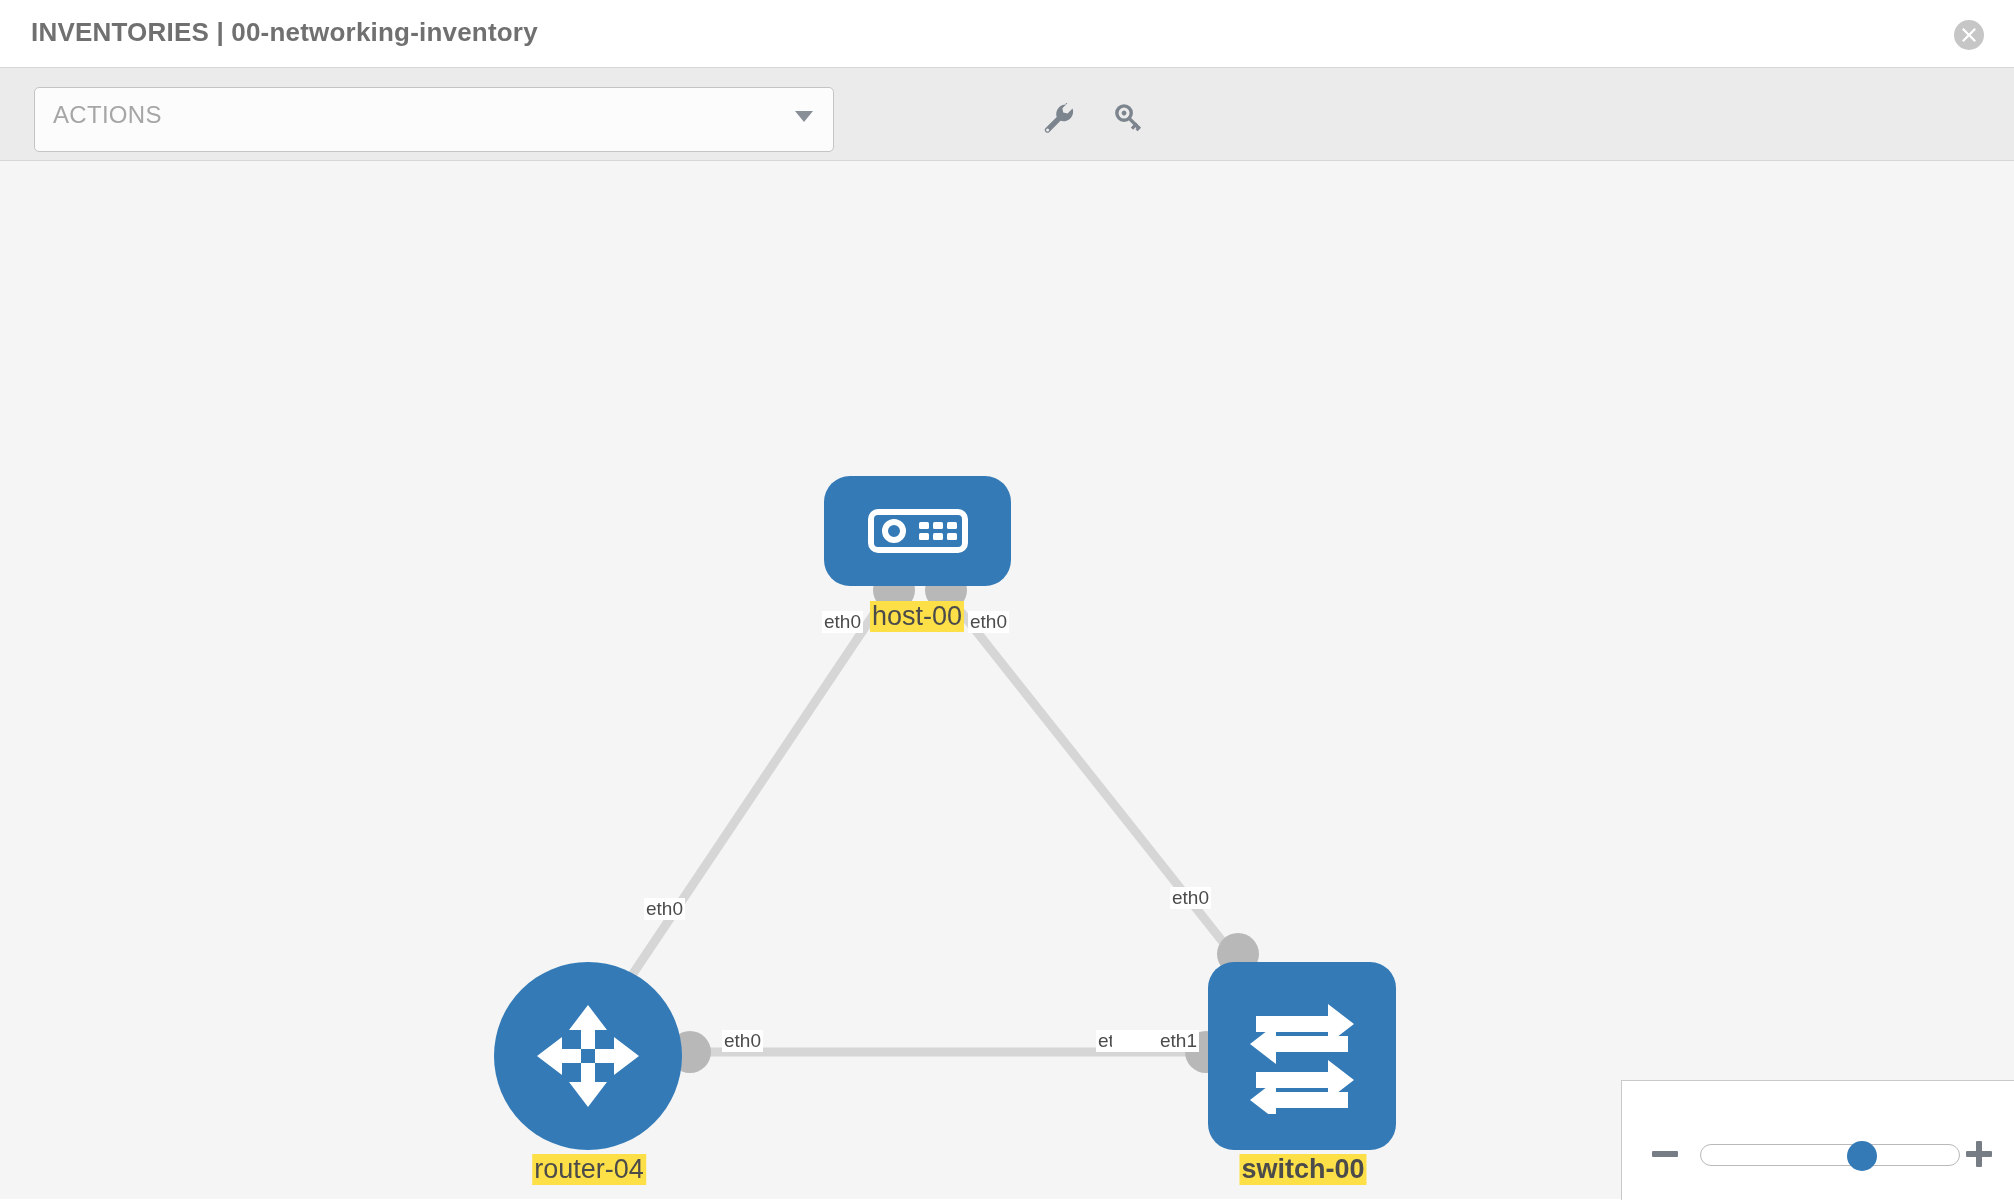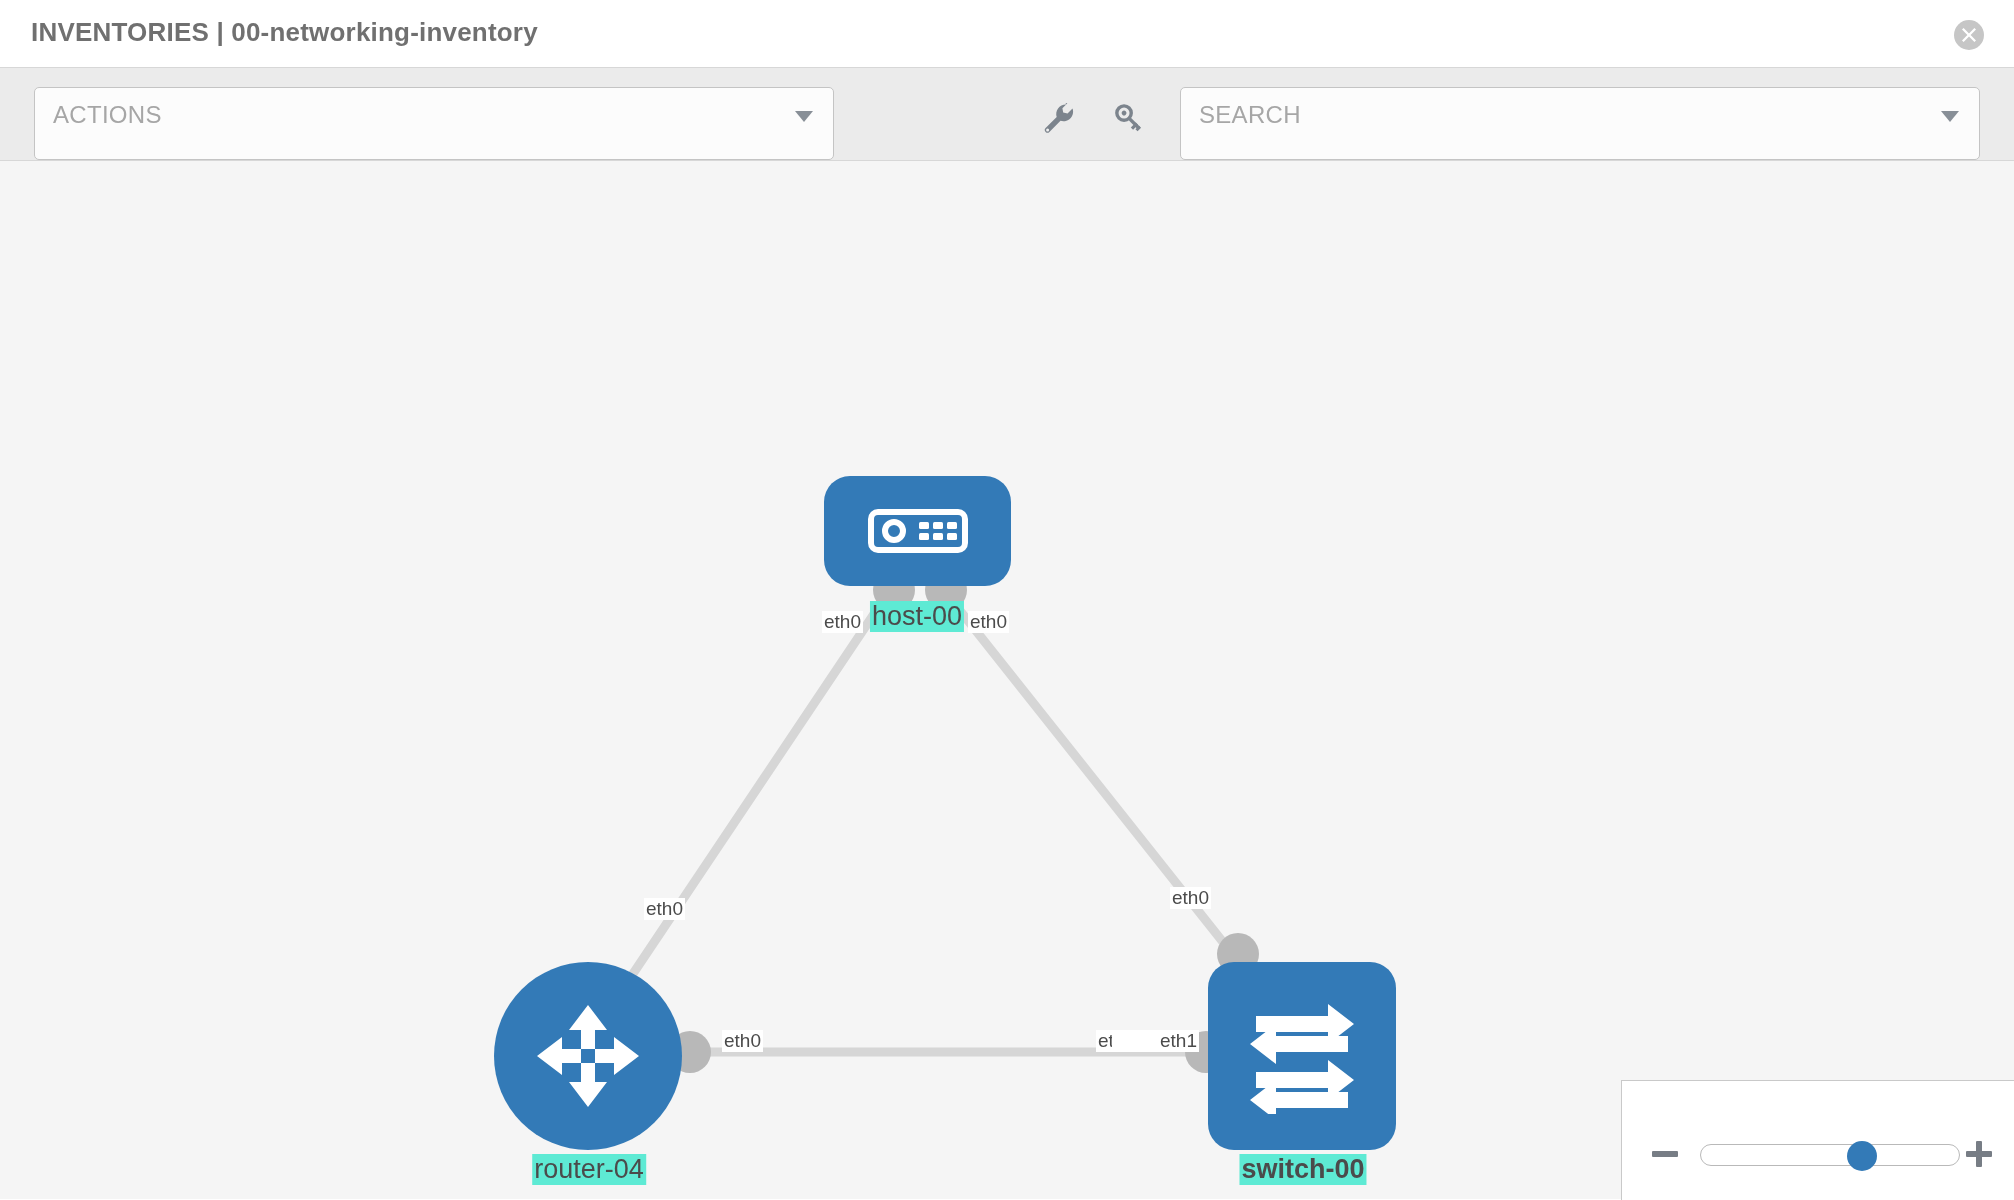--- a/index.html
+++ b/index.html
@@ -53,21 +53,21 @@
     background: #ebebeb;
     border-bottom: 1px solid #d7d7d7;
     box-sizing: border-box;
   }
   .select-box {
     position: absolute;
     box-sizing: border-box;
     background: #fcfcfc;
     border: 1px solid #c4c4c4;
     border-radius: 5px;
-    height: 73px;
+    height: 65px;
     cursor: pointer;
   }
   .select-box .sel-label {
     position: absolute;
     left: 18px;
     top: 13px;
     font-size: 24px;
     color: #a6a6a6;
     letter-spacing: 0.3px;
     white-space: nowrap;
@@ -113,21 +113,21 @@
     justify-content: center;
     cursor: pointer;
   }
   .shape-rounded { border-radius: 26px; }
   .shape-circle  { border-radius: 50%; }
 
   .node-label {
     position: absolute;
     font-size: 27px;
     color: #4b4b4b;
-    background: #5eead4;
+    background: #fde047;
     white-space: nowrap;
     padding: 0 2px;
     transform: translateX(-50%);
   }
 
   .edge-label {
     position: absolute;
     font-size: 19px;
     color: #4b4b4b;
     background: #ffffff;
@@ -253,24 +253,20 @@
       <g transform="rotate(45 17 17)">
         <circle cx="10" cy="17" r="7.2" fill="none" stroke="#7c848d" stroke-width="3.4"></circle>
         <circle cx="10" cy="17" r="2.4" fill="#7c848d"></circle>
         <rect x="16" y="15.4" width="15" height="3.4" fill="#7c848d"></rect>
         <rect x="25" y="15.4" width="3.2" height="7" fill="#7c848d"></rect>
         <rect x="29.5" y="15.4" width="3" height="5" fill="#7c848d"></rect>
       </g>
     </svg>
   </div>
 
-  <div class="select-box" id="search-select">
-    <span class="sel-label">SEARCH</span>
-    <span class="caret"></span>
-  </div>
 </div>
 
 <div class="canvas">
 
   <svg width="2014" height="1038" aria-hidden="true">
     <g stroke="#d6d6d6" stroke-width="9" stroke-linecap="round" fill="none">
 
       <line x1="888" y1="432" x2="600" y2="862"></line>
 
       <line x1="946" y1="432" x2="1238" y2="800"></line>

